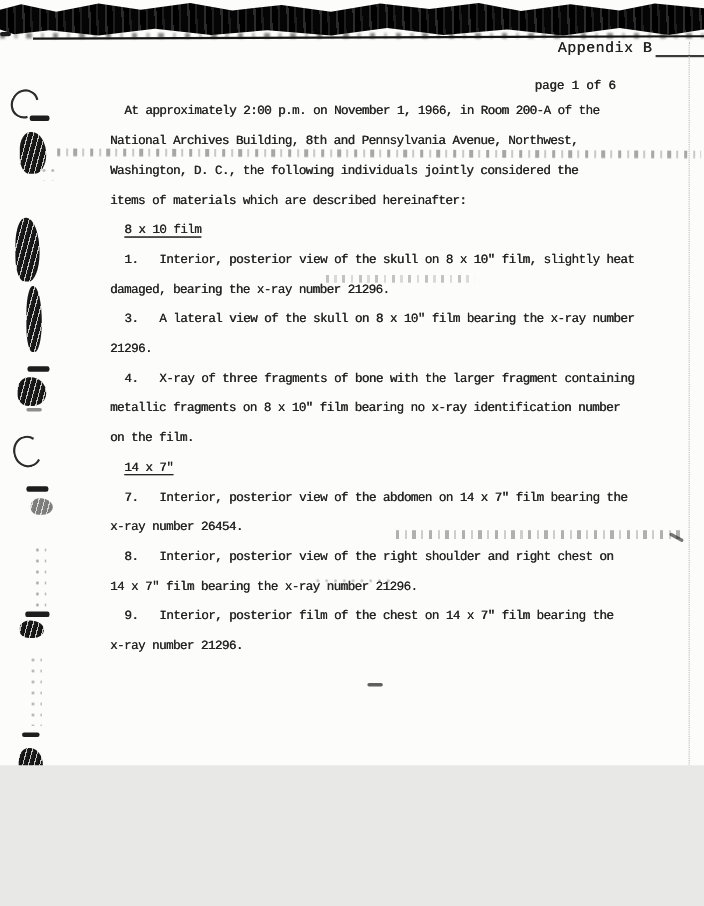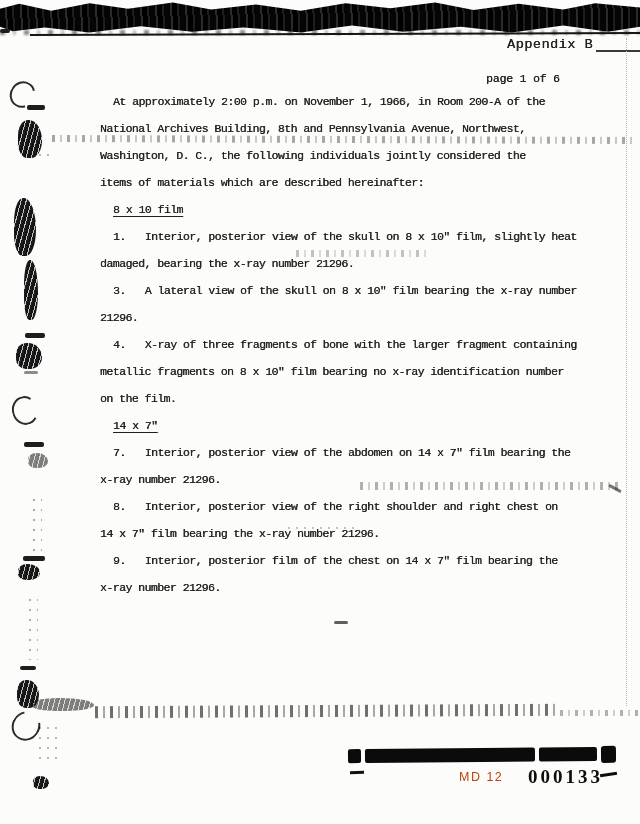--- a/index.html
+++ b/index.html
@@ -1,17 +1,17 @@
 <!DOCTYPE html>
 <html><head>
 <meta charset="utf-8">
 <style>
   html,body{margin:0;padding:0;background:#e8e8e6;}
   .page{
-    position:relative;width:640px;height:824px;background:#fcfcfa;
+    position:relative;width:640px;height:696px;background:#fcfcfa;
     overflow:hidden;font-family:"Liberation Mono",monospace;color:#1f1f1f;
   }
   
   .top-band{
     position:absolute;left:0;top:2px;width:640px;height:31px;
     background:
       repeating-linear-gradient(88deg,#050505 0 6px,#2b2b2b 6px 8px,#000 8px 13px,#1e1e1e 13px 15px),
       #000;
     clip-path:polygon(0 22%,3% 6%,8% 28%,14% 4%,20% 22%,27% 2%,33% 24%,40% 8%,47% 28%,54% 4%,61% 20%,68% 2%,74% 26%,81% 6%,88% 24%,93% 4%,100% 18%,100% 80%,95% 96%,88% 76%,80% 98%,72% 80%,63% 96%,55% 76%,47% 98%,38% 82%,30% 96%,22% 78%,14% 98%,7% 82%,2% 94%,0 80%);
     filter:blur(0.3px);
@@ -94,21 +94,21 @@
     <h2>8 x 10 film</h2>
     <p>1.   Interior, posterior view of the skull on 8 x 10" film, slightly heat
 damaged, bearing the x-ray number 21296.</p>
     <p>3.   A lateral view of the skull on 8 x 10" film bearing the x-ray number
 21296.</p>
     <p>4.   X-ray of three fragments of bone with the larger fragment containing
 metallic fragments on 8 x 10" film bearing no x-ray identification number
 on the film.</p>
     <h2>14 x 7"</h2>
     <p>7.   Interior, posterior view of the abdomen on 14 x 7" film bearing the
-x-ray number 21296.</p>
+x-ray number 26454.</p>
     <p>8.   Interior, posterior view of the right shoulder and right chest on
 14 x 7" film bearing the x-ray number 21296.</p>
     <p>9.   Interior, posterior film of the chest on 14 x 7" film bearing the
 x-ray number 21296.</p>
   </div>
 
   <div class="bottom-bar">
     <div class="bar-seg s1"></div>
     <div class="bar-seg s2"></div>
     <div class="bar-seg s3"></div>

